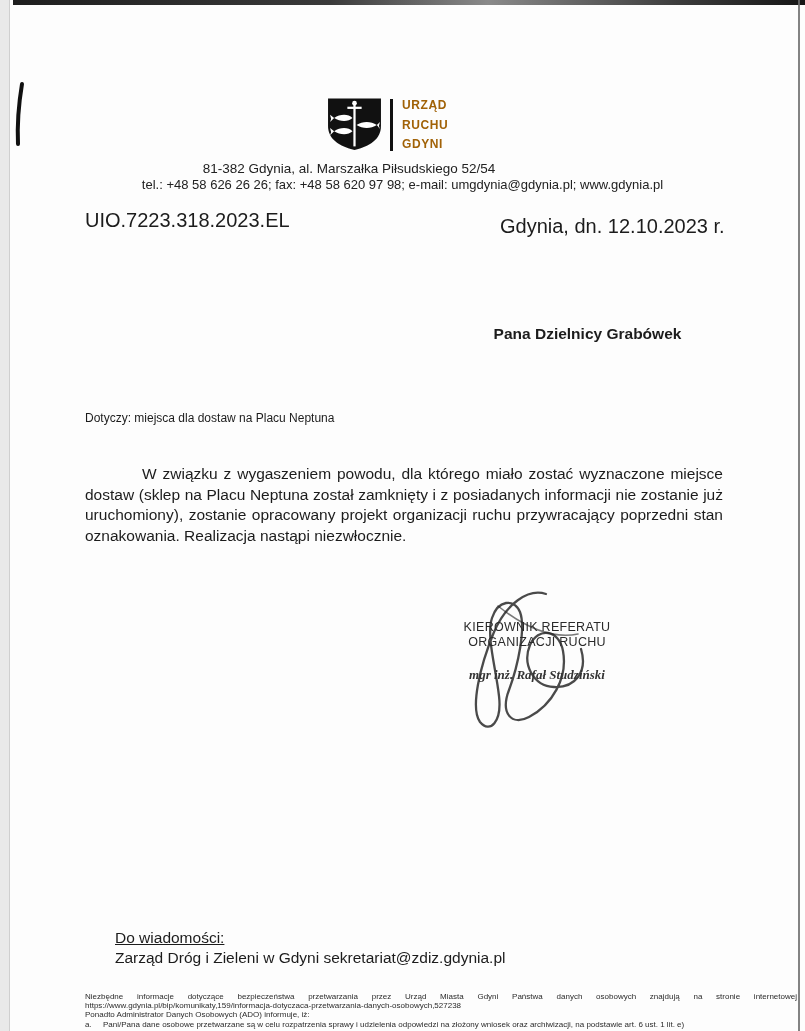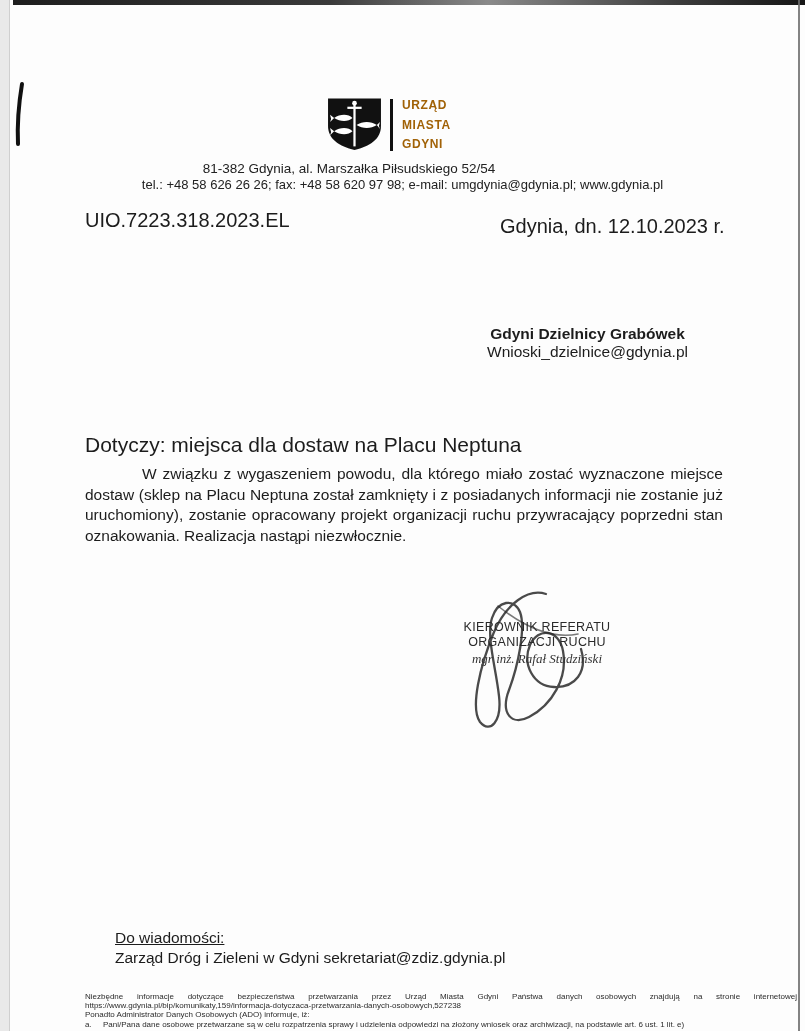--- a/index.html
+++ b/index.html
@@ -28,30 +28,30 @@
 
   
   .ref-number{left:85px;top:209px;font-size:20px;}
   .letter-date{left:500px;top:215px;width:225px;font-size:20px;}
 
   
   .addressee{left:470px;top:325px;width:235px;text-align:center;font-size:15.5px;line-height:18px;}
   .addressee .name{font-weight:bold;}
 
   
-  .subject{left:85px;top:433px;font-size:21px;}
+  .subject{left:85px;top:411px;font-size:12px;}
 
   
   .body-par{left:85px;top:464px;width:638px;font-size:15.5px;line-height:20.5px;
     text-align:justify;text-indent:57px;}
 
   
   .sig-block{left:452px;top:620px;width:170px;text-align:center;color:#2a2a2a;}
   .sig-title{font-size:12.5px;line-height:14.5px;letter-spacing:.3px;}
-  .sig-name{margin-top:2px;font-size:13px;font-style:italic;font-weight:400;
+  .sig-name{margin-top:18px;font-size:13px;font-style:italic;font-weight:700;
     font-family:"Liberation Serif","DejaVu Serif",serif;color:#333;}
   .sig-scribble{left:428px;top:588px;width:195px;height:148px;pointer-events:none;}
 
   
   .cc-block{left:85px;top:928px;font-size:15.5px;line-height:20px;margin-left:30px;}
   .cc-label{text-decoration:underline;}
 
   
   .fineprint{left:85px;top:992px;width:712px;font-size:8px;line-height:9.2px;color:#2b2b2b;}
   .fp-just{text-align:justify;text-align-last:justify;}
@@ -76,32 +76,31 @@
     <rect x="21" y="9" width="14" height="2.2" fill="#fff"></rect>
     <rect x="26.9" y="4" width="2.2" height="44" fill="#fff"></rect>
     <path d="M8 20 C14 16 22 16 26 20 C22 24 14 24 8 20 Z M8 20 L4 17 L5 21 L4 24 Z" fill="#fff"></path>
     <path d="M30 27 C36 23 44 23 50 27 C44 31 36 31 30 27 Z M50 27 L53 24 L52 28 L53 31 Z" fill="#fff"></path>
     <path d="M8 33 C14 29 22 29 26 33 C22 37 14 37 8 33 Z M8 33 L4 30 L5 34 L4 37 Z" fill="#fff"></path>
   </svg>
 </div>
 <div class="abs crest-divider"></div>
 <div class="abs org-name">
   <div>URZĄD</div>
-  <div>MIASTA</div>
+  <div>RUCHU</div>
   <div>GDYNI</div>
 </div>
 <div class="abs addr-line">81-382 Gdynia, al. Marszałka Piłsudskiego 52/54</div>
 <div class="abs contact-line">tel.: +48 58 626 26 26; fax: +48 58 620 97 98; e-mail: umgdynia@gdynia.pl; www.gdynia.pl</div>
 
 <div class="abs ref-number">UIO.7223.318.2023.EL</div>
 <div class="abs letter-date">Gdynia, dn. 12.10.2023 r.</div>
 
 <div class="abs addressee">
-  <div class="name">Gdyni Dzielnicy Grabówek</div>
-  <div>Wnioski_dzielnice@gdynia.pl</div>
+  <div class="name">Pana Dzielnicy Grabówek</div>
 </div>
 
 <div class="abs subject">Dotyczy: miejsca dla dostaw na Placu Neptuna</div>
 
 <div class="abs body-par">W związku z wygaszeniem powodu, dla którego miało zostać wyznaczone miejsce dostaw (sklep na Placu Neptuna został zamknięty i z posiadanych informacji nie zostanie już uruchomiony), zostanie opracowany projekt organizacji ruchu przywracający poprzedni stan oznakowania. Realizacja nastąpi niezwłocznie.</div>
 
 <svg class="abs sig-scribble" viewBox="0 0 195 148">
   <path d="M118 6 C100 0, 78 16, 66 44 C52 78, 42 120, 52 134 C62 146, 74 134, 71 108 C68 80, 58 48, 64 30 C70 12, 86 10, 92 24 C98 40, 90 78, 81 102 C72 126, 84 138, 101 129 C124 117, 140 90, 135 63 C131 41, 110 39, 102 57 C94 76, 105 98, 126 99 C147 100, 160 84, 153 61" fill="none" stroke="#222" stroke-width="2.3" stroke-linecap="round" opacity="0.82"></path>
   <path d="M70 18 C90 34, 120 52, 150 46" fill="none" stroke="#222" stroke-width="1.6" stroke-linecap="round" opacity="0.6"></path>
 </svg>

